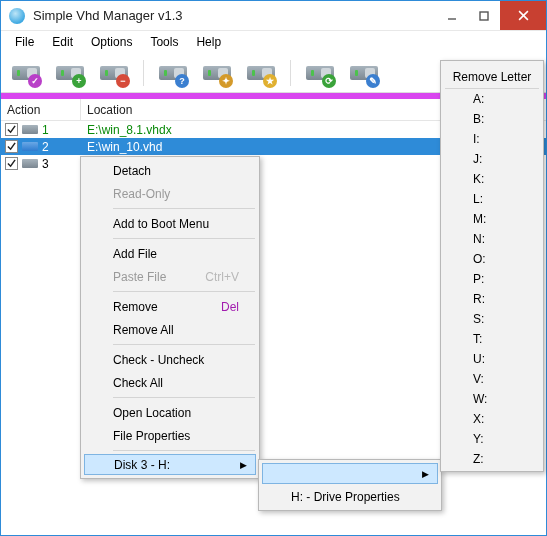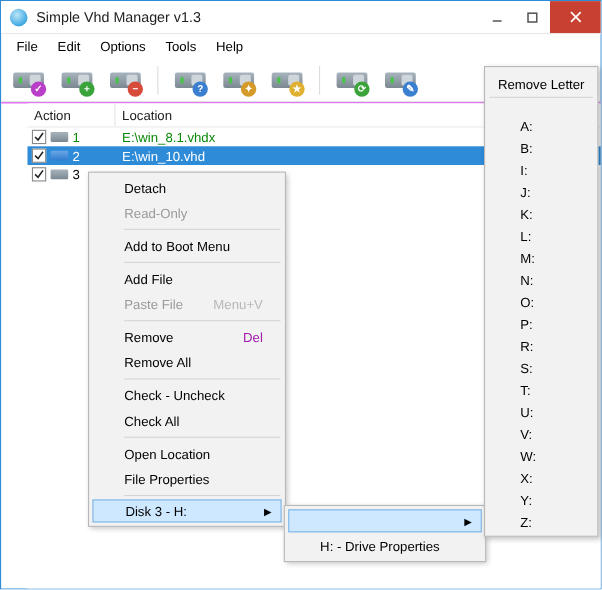--- a/index.html
+++ b/index.html
@@ -23,21 +23,21 @@
 .tbtn { width: 34px; height: 30px; display: flex; align-items: center; justify-content: center; position: relative; }
 .disk-shape { width: 28px; height: 14px; background: linear-gradient(#a8b4bd, #7b8791); border-radius: 2px; position: relative; }
 .disk-shape::before { content: ""; position: absolute; left: 5px; top: 4px; width: 3px; height: 6px; background: #4cc24c; border-radius: 1px; }
 .disk-shape::after { content: ""; position: absolute; right: 3px; top: 2px; width: 10px; height: 10px; background: #cfd6db; border-radius: 2px; }
 .badge { position: absolute; right: 1px; bottom: 0; width: 14px; height: 14px; border-radius: 50%; display: flex; align-items: center; justify-content: center; font-size: 9px; font-weight: bold; color: #fff; }
 .b-check { background: #b93fc8; } .b-plus { background: #3aa33a; } .b-minus { background: #d64b3a; }
 .b-info { background: #3b7fd0; } .b-gear { background: #d49a2a; } .b-star { background: #e0b030; }
 .b-ref { background: #3aa33a; } .b-wr { background: #3b7fd0; }
 .tsep { width: 1px; height: 26px; background: #ddd; margin: 0 2px; }
 
-.content { flex: 1; display: flex; flex-direction: column; border-top: 1px solid #d946ef; padding-left: 24px; }
+.content { flex: 1; display: flex; flex-direction: column; border-top: 6px solid #d946ef; }
 .headers { display: flex; height: 22px; align-items: center; border-bottom: 1px solid #e5e5e5; background: #fff; }
 .headers .col { padding: 0 6px; font-size: 12px; color: #222; }
 .col-action { width: 80px; border-right: 1px solid #e5e5e5; height: 100%; display: flex; align-items: center; }
 .col-loc { flex: 1; border-right: 1px solid #e5e5e5; height: 100%; display: flex; align-items: center; }
 .col-att { width: 88px; height: 100%; display: flex; align-items: center; }
 
 .rows { flex: 1; background: #fff; }
 .row { display: flex; height: 17px; align-items: center; font-size: 12px; }
 .row .col-action { display: flex; align-items: center; gap: 4px; padding-left: 4px; border: none; }
 .row .col-loc, .row .col-att { border: none; padding: 0 6px; }
@@ -55,21 +55,21 @@
 .ctxmenu .mitem.hl { background: #cde8ff; border: 1px solid #7eb4e2; height: 21px; margin: 1px; padding-left: 29px; }
 .ctxmenu .sep { height: 1px; background: #d4d4d4; margin: 3px 2px 3px 30px; }
 .ctxmenu .arrow { position: absolute; right: 8px; top: 50%; transform: translateY(-50%); }
 .ctxmenu .sc { position: absolute; right: 18px; color: #a21caf; }
 .ctxmenu .mitem.disabled .sc { color: #b8b8b8; }
 
 #ctx-main { left: 80px; top: 156px; width: 180px; }
 #ctx-sub  { left: 258px; top: 459px; width: 184px; }
 #ctx-letters { left: 440px; top: 60px; width: 104px; }
 
-#ctx-letters .title { height: 24px; display: flex; align-items: center; justify-content: center; font-size: 12px; border-bottom: 1px solid #d4d4d4; margin: 2px 2px 16px; }
+#ctx-letters .title { height: 24px; display: flex; align-items: center; justify-content: center; font-size: 12px; border-bottom: 1px solid #d4d4d4; margin: 2px 2px 0; }
 #ctx-letters .letter { height: 20px; padding-left: 30px; display: flex; align-items: center; font-size: 12px; }
 </style>
 </head>
 <body>
 
 <div class="window">
 
   <div class="titlebar">
     <div class="title-icon"></div>
     <div class="title-text">Simple Vhd Manager v1.3</div>
@@ -199,21 +199,21 @@
     <div class="sep"></div>
     <div class="mitem">
       <span>Add to Boot Menu</span>
     </div>
     <div class="sep"></div>
     <div class="mitem">
       <span>Add File</span>
     </div>
     <div class="mitem disabled">
       <span>Paste File</span>
-      <span class="sc">Menu+V</span>
+      <span class="sc">Ctrl+V</span>
     </div>
     <div class="sep"></div>
     <div class="mitem">
       <span>Remove</span>
       <span class="sc">Del</span>
     </div>
     <div class="mitem">
       <span>Remove All</span>
     </div>
     <div class="sep"></div>

